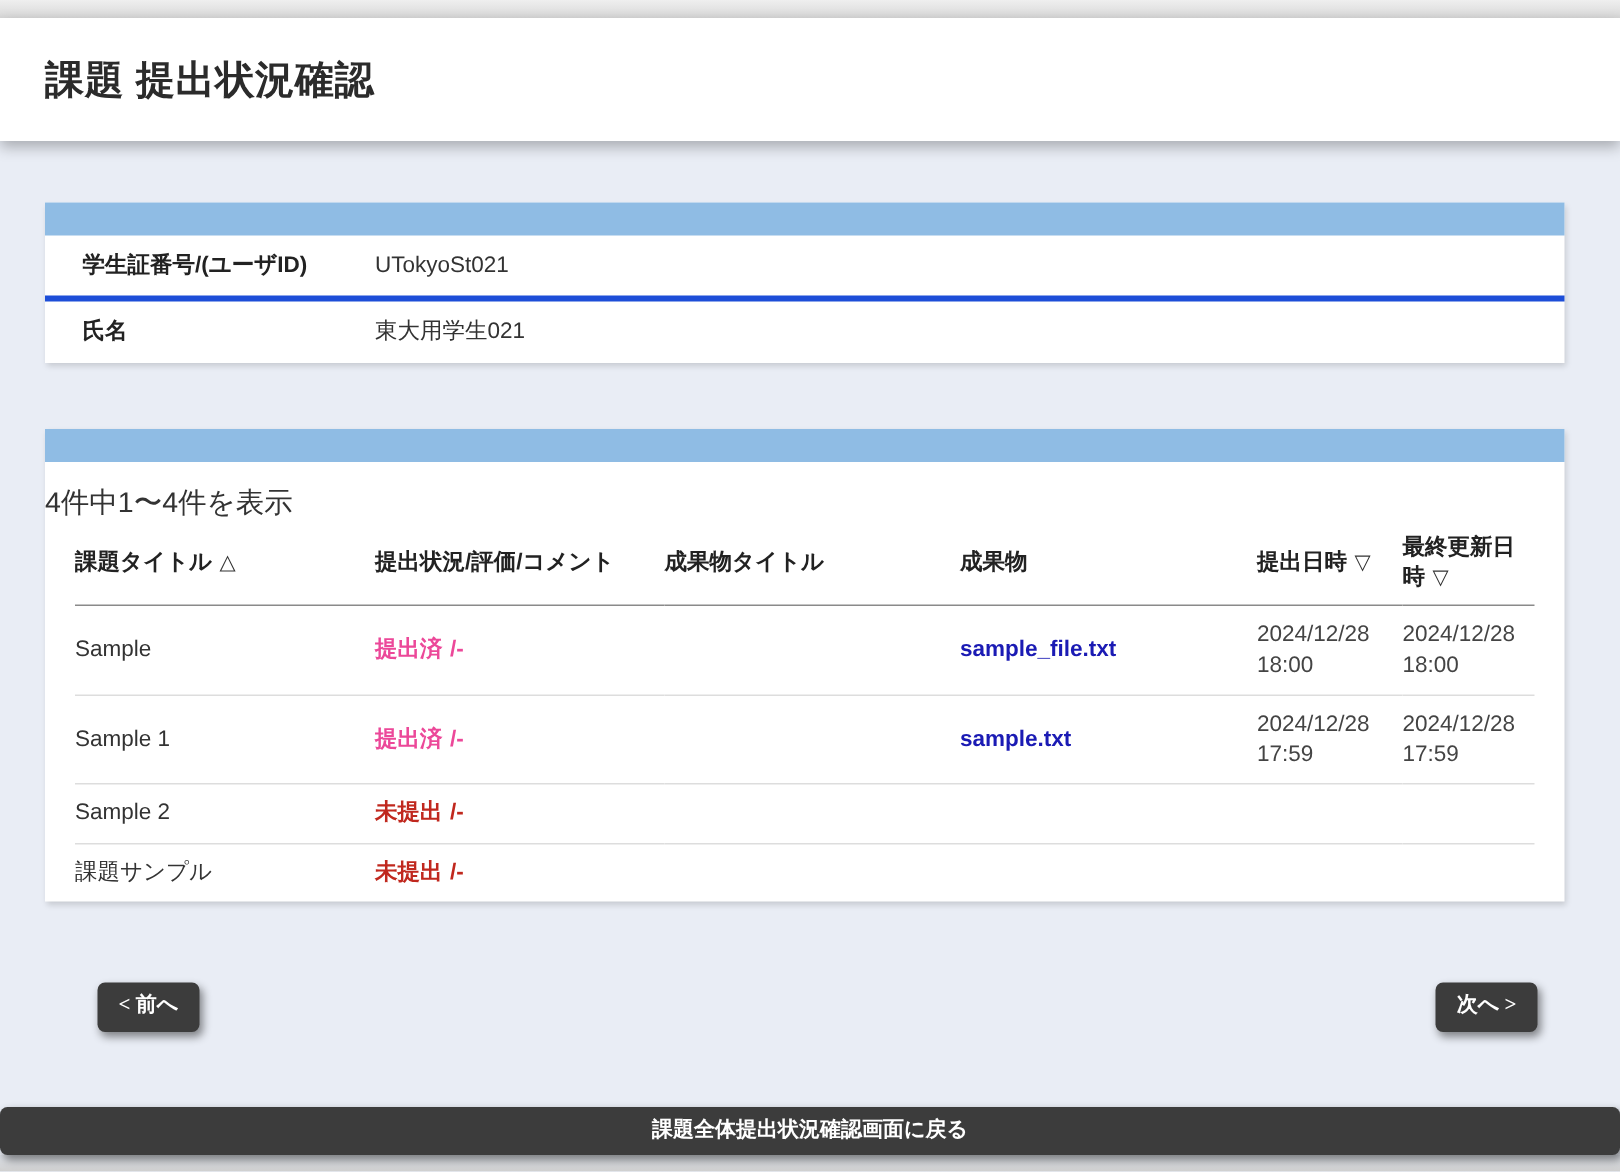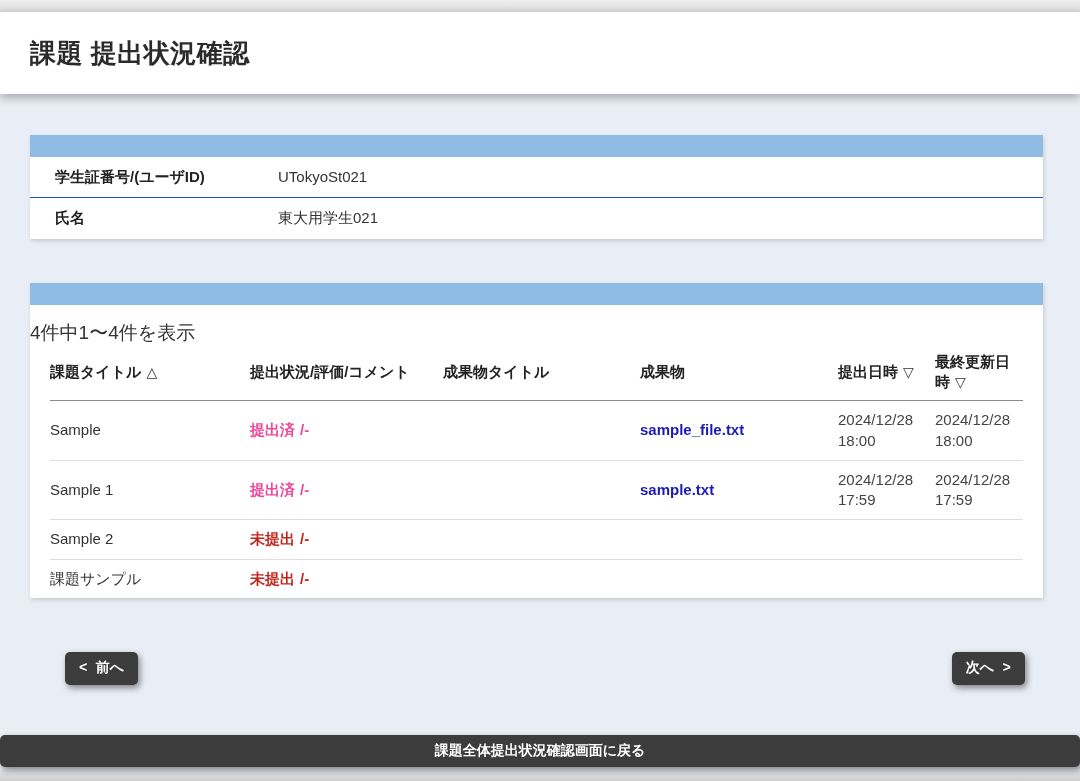--- a/index.html
+++ b/index.html
@@ -26,22 +26,22 @@
     margin: 0; font-size: 26px; font-weight: 700; color: #2b2b2b;
     letter-spacing: 0.5px;
   }
   .content { position: relative; z-index: 1; padding-top: 41px; }
   .panel {
     width: 1013px; margin-left: 30px; background: #ffffff;
     box-shadow: 1px 2px 4px rgba(0,0,0,0.15);
   }
   .panel-bar { height: 22px; background: #8fbce4; }
   
-  .info-row { display: flex; padding-left: 25px; gap: 28px; }
-  .info-row + .info-row { border-top: 1px solid #1d4ed8; }
+  .info-row { display: flex; padding-left: 25px; }
+  .info-row + .info-row { border-top: 4px solid #1d4ed8; }
   .info-label {
     width: 195px; font-weight: 700; font-size: 15px; color: #222;
     padding: 10px 12px 10px 0; line-height: 1.35;
   }
   .info-value {
     font-size: 15px; color: #333; padding: 10px 0; line-height: 1.35;
   }
   
   .submissions-panel { margin-top: 44px; }
   .stats {
@@ -74,21 +74,21 @@
   .date-cell { color: #444; }
   
   .nav-row {
     display: flex; justify-content: space-between;
     margin: 54px 55px 0 65px;
   }
   .btn {
     background: #3c3c3c; color: #ffffff; font-weight: 700; font-size: 14px;
     border: none; border-radius: 5px; padding: 8px 14px;
     box-shadow: 2px 3px 6px rgba(0,0,0,0.45);
-    font-family: Liberation Mono, monospace; cursor: pointer; line-height: 1.2;
+    font-family: Liberation Serif, serif; cursor: pointer; line-height: 1.2;
   }
   .bottom-row {
     display: flex; justify-content: center; gap: 36px; margin-top: 50px; flex-direction: column;
   }
   .btn-course { padding: 8px 44px; }
   .bottom-strip {
     position: absolute; left: 0; right: 0; bottom: 0; height: 11px;
     background: linear-gradient(#dfe3ea, #cfcfcf);
   }
 </style>

